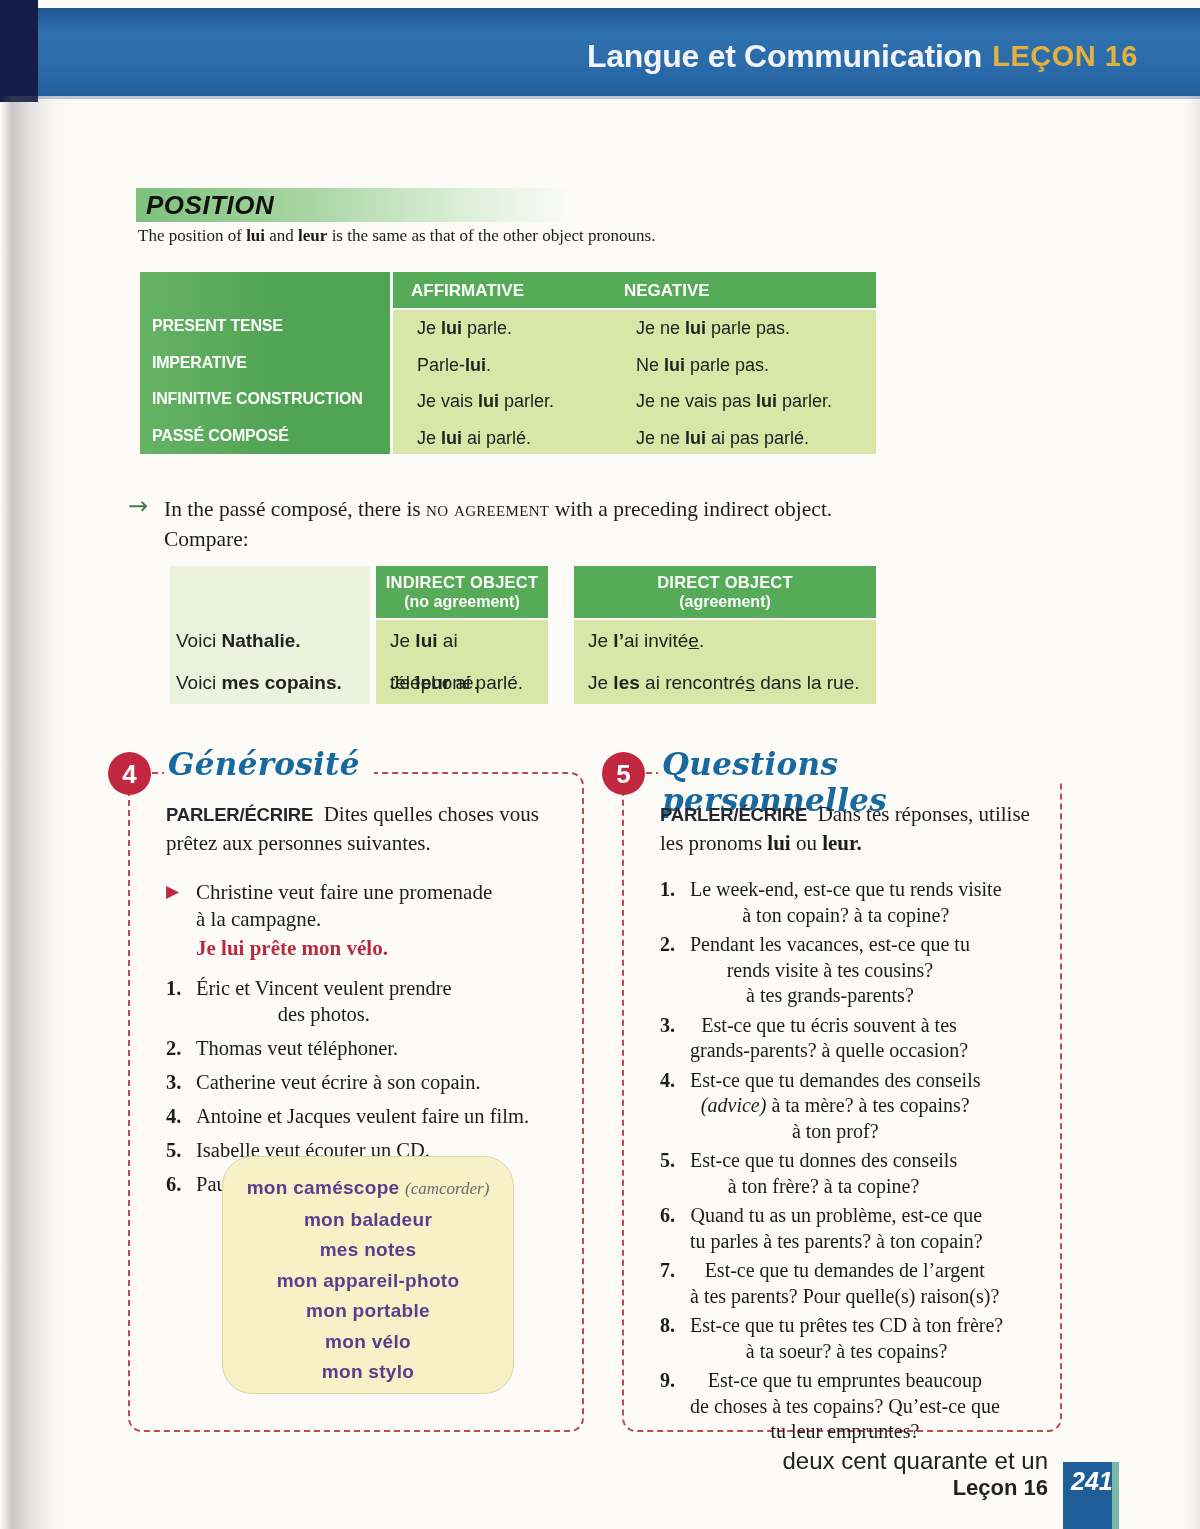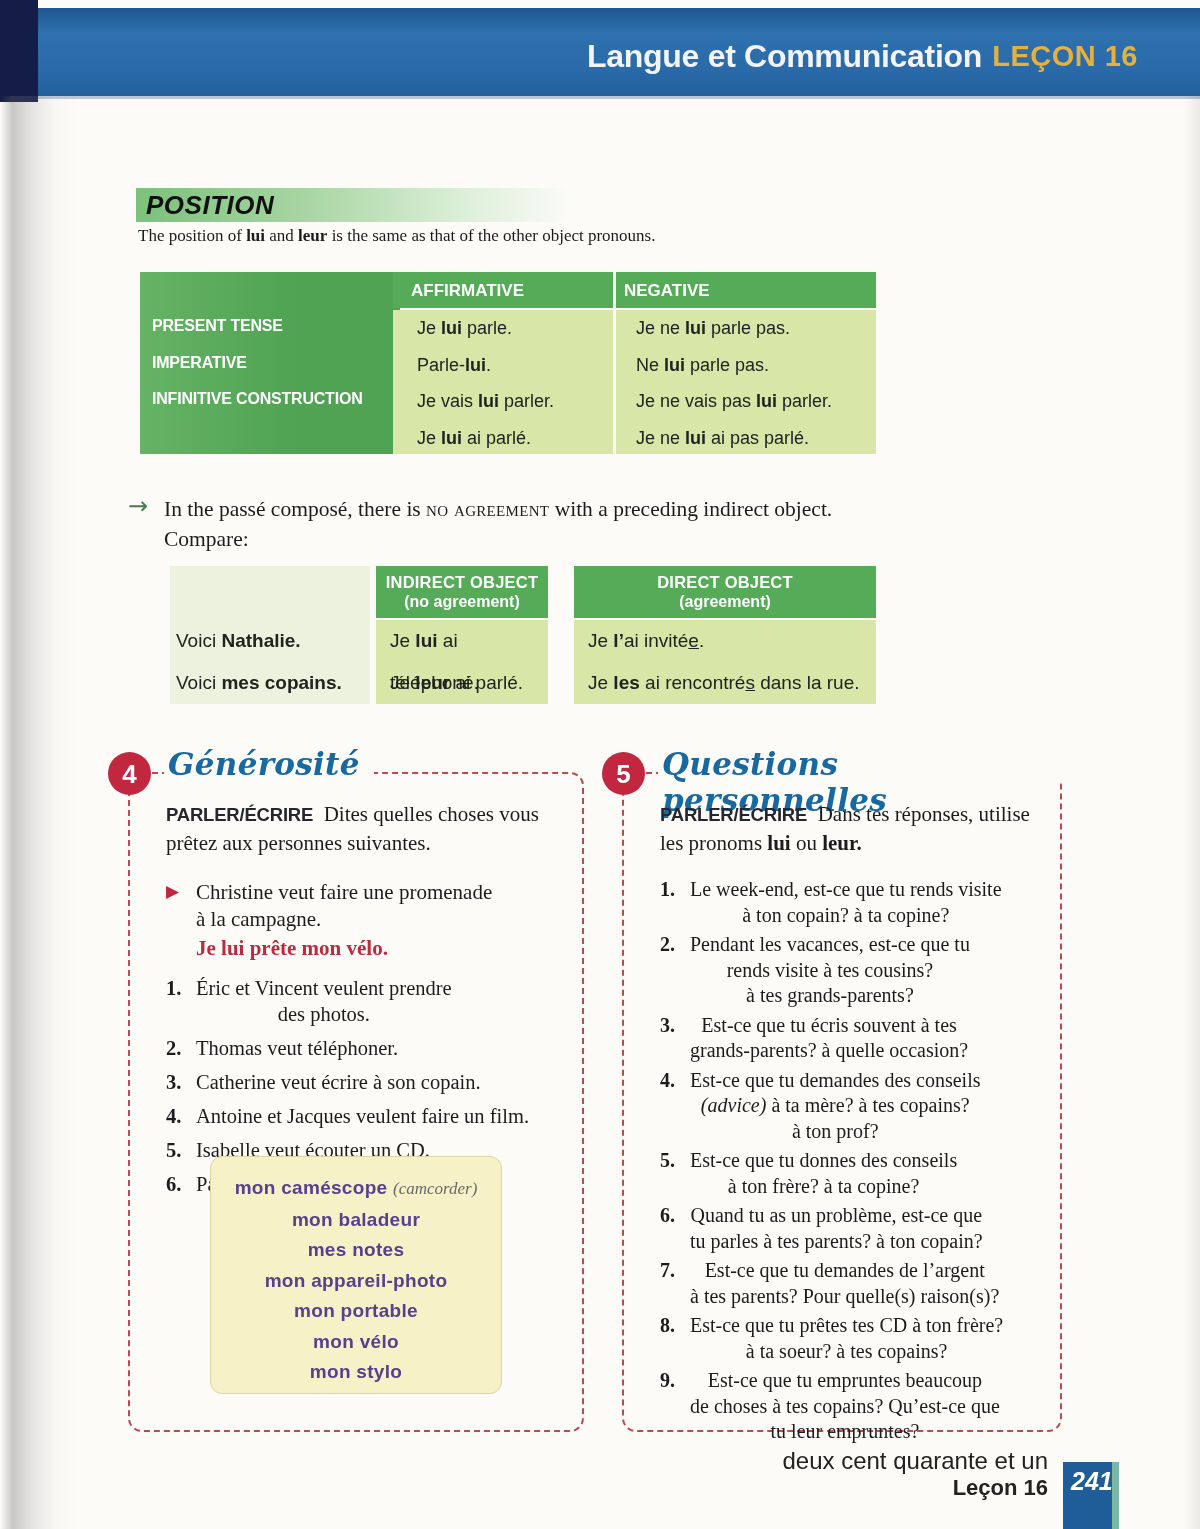--- a/index.html
+++ b/index.html
@@ -24,23 +24,23 @@
   
   .pos-head{position:absolute;left:136px;top:188px;width:436px;height:34px;
     background:linear-gradient(90deg,#7cc17c 0%,#a9d6a4 40%,#dcefd8 75%,rgba(255,255,255,0) 100%);}
   .pos-head span{display:inline-block;padding:2px 0 0 10px;font-family:"Liberation Sans",sans-serif;
     font-style:italic;font-weight:bold;font-size:26px;color:#121212;letter-spacing:.5px;}
   .intro{position:absolute;left:138px;top:226px;width:770px;font-size:17px;color:#1c1c1e;}
 
   
   .tbl1{position:absolute;left:140px;top:272px;width:736px;height:182px;}
   .tbl1 .c1{position:absolute;left:0;top:0;bottom:0;width:250px;
-    background:linear-gradient(90deg,#66b365 0%,#4fa352 60%);padding-left:10px;}
+    background:linear-gradient(90deg,#66b365 0%,#4fa352 60%);}
   .tbl1 .c{position:absolute;top:0;bottom:0;}
-  .tbl1 .c2{left:253px;width:220px;}
+  .tbl1 .c2{left:253px;width:220px;padding-left:12px;}
   .tbl1 .c3{left:476px;width:260px;}
   .tbl1 .hd{position:absolute;left:0;right:0;top:0;height:36px;background:#55ab57;
     color:#fff;font-family:"Liberation Sans",sans-serif;font-weight:bold;font-size:17px;line-height:37px;}
   .tbl1 .c2 .hd{padding-left:18px;}
   .tbl1 .c3 .hd{padding-left:8px;}
   .tbl1 .bd{position:absolute;left:0;right:0;top:38px;bottom:0;background:#d8e7a8;}
   .tbl1 .labels{position:absolute;left:12px;top:36px;right:0;}
   .tbl1 .labels div{height:36.5px;line-height:36.5px;color:#fff;font-family:"Liberation Sans",sans-serif;
     font-weight:bold;font-size:16px;letter-spacing:-.2px;}
   .tbl1 .bd div{height:36.5px;line-height:36.5px;font-family:"Liberation Sans",sans-serif;font-size:18px;color:#222;}
@@ -85,22 +85,22 @@
   .example .ans{font-size:21px;font-weight:bold;color:#bb2b40;line-height:30px;}
   .items{margin-top:12px;}
   .item{display:flex;margin-bottom:8px;}
   .item .num{flex:none;width:30px;font-weight:bold;font-size:20.5px;color:#1c1c1e;line-height:26px;}
   .item .txt{font-size:20.5px;color:#1c1c1e;white-space:pre-wrap;line-height:26px;text-align:center;}
   .box5 .item{margin-bottom:4px;}
   .box5 .item .num{line-height:25.5px;font-size:20px;}
   .box5 .item .txt{line-height:25.5px;font-size:20px;}
 
   
-  .wordbox{position:absolute;left:80px;top:382px;width:292px;height:238px;background:#f7f1c8;
-    border:1px solid #ddd6a2;border-radius:12px;text-align:center;padding-top:16px;box-sizing:border-box;}
+  .wordbox{position:absolute;left:92px;top:382px;width:292px;height:238px;background:#f7f1c8;
+    border:1px solid #ddd6a2;border-radius:30px;text-align:center;padding-top:16px;box-sizing:border-box;}
   .wordbox .wline{font-family:"Liberation Sans",sans-serif;font-weight:bold;font-size:19px;
     color:#57408e;line-height:30.5px;letter-spacing:.3px;}
   .wordbox .note2{font-family:"Liberation Serif",serif;font-weight:normal;font-style:italic;
     font-size:17px;color:#6a6a6a;letter-spacing:0;}
 
   
   .footer-words{position:absolute;right:152px;top:1448px;text-align:right;font-family:"Liberation Sans",sans-serif;color:#222;}
   .footer-words .w1{font-size:24px;line-height:26px;}
   .footer-words .w2{font-size:22px;font-weight:bold;line-height:28px;}
   .pagebox{position:absolute;left:1063px;top:1462px;width:56px;height:67px;
@@ -131,20 +131,21 @@
     <span>POSITION</span>
   </div>
   <div class="intro"><span>The position of </span><span class="r-b">lui</span><span> and </span><span class="r-b">leur</span><span> is the same as that of the other object pronouns.</span></div>
 
   <div class="tbl1">
     <div class="c1">
       <div class="labels">
         <div>PRESENT TENSE</div>
         <div>IMPERATIVE</div>
         <div>INFINITIVE CONSTRUCTION</div>
+        <div>PASSÉ COMPOSÉ</div>
       </div>
     </div>
     <div class="c c2">
       <div class="hd">AFFIRMATIVE</div>
       <div class="bd">
         <div><span>Je </span><span class="r-b">lui</span><span> parle.</span></div>
         <div><span>Parle-</span><span class="r-b">lui</span><span>.</span></div>
         <div><span>Je vais </span><span class="r-b">lui</span><span> parler.</span></div>
         <div><span>Je </span><span class="r-b">lui</span><span> ai parlé.</span></div>
       </div>

